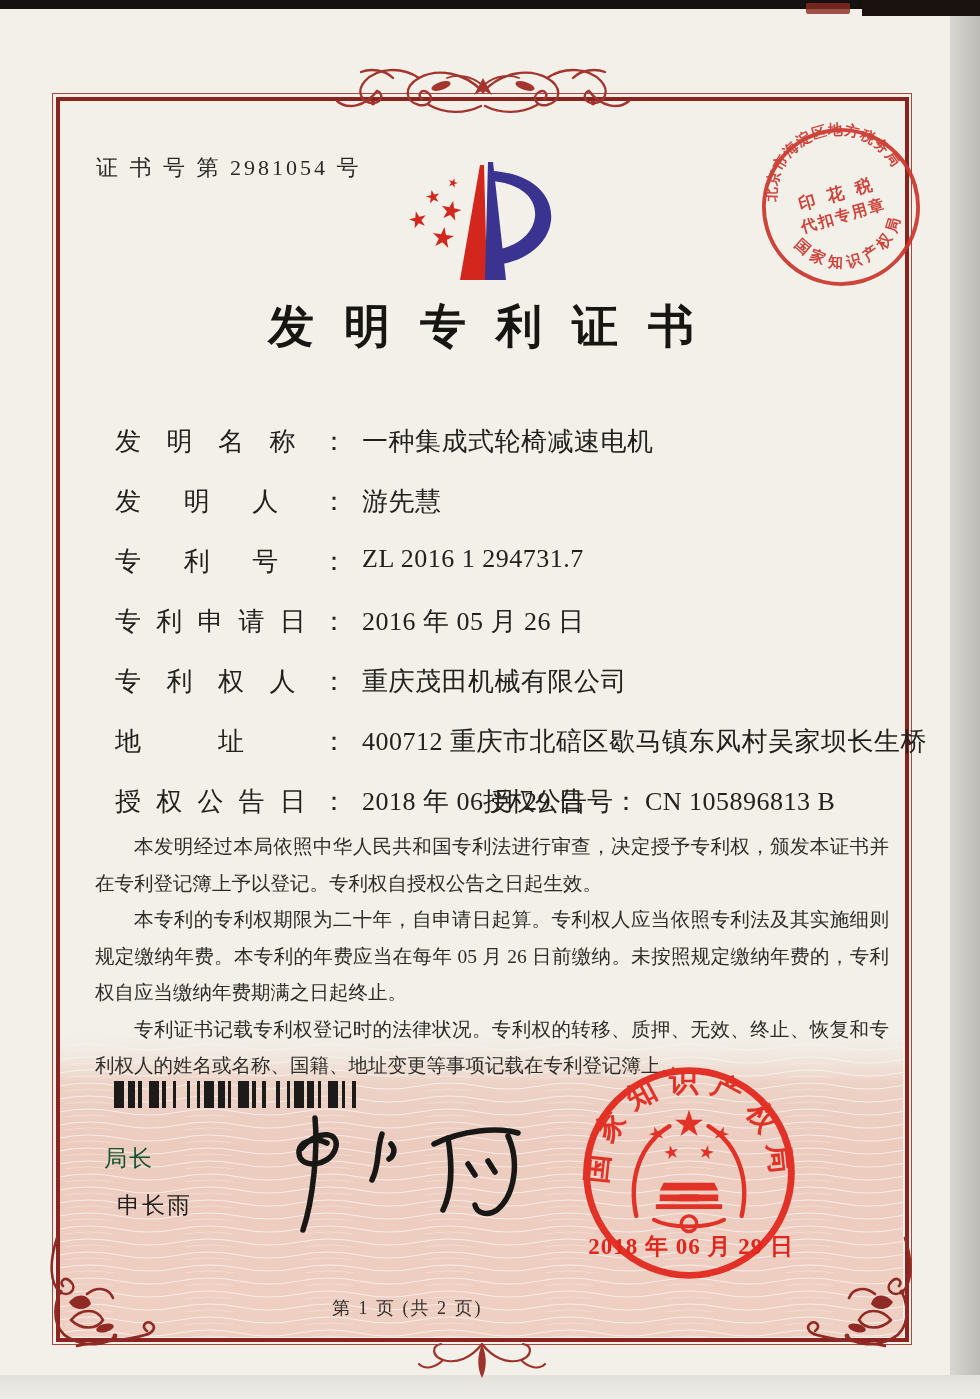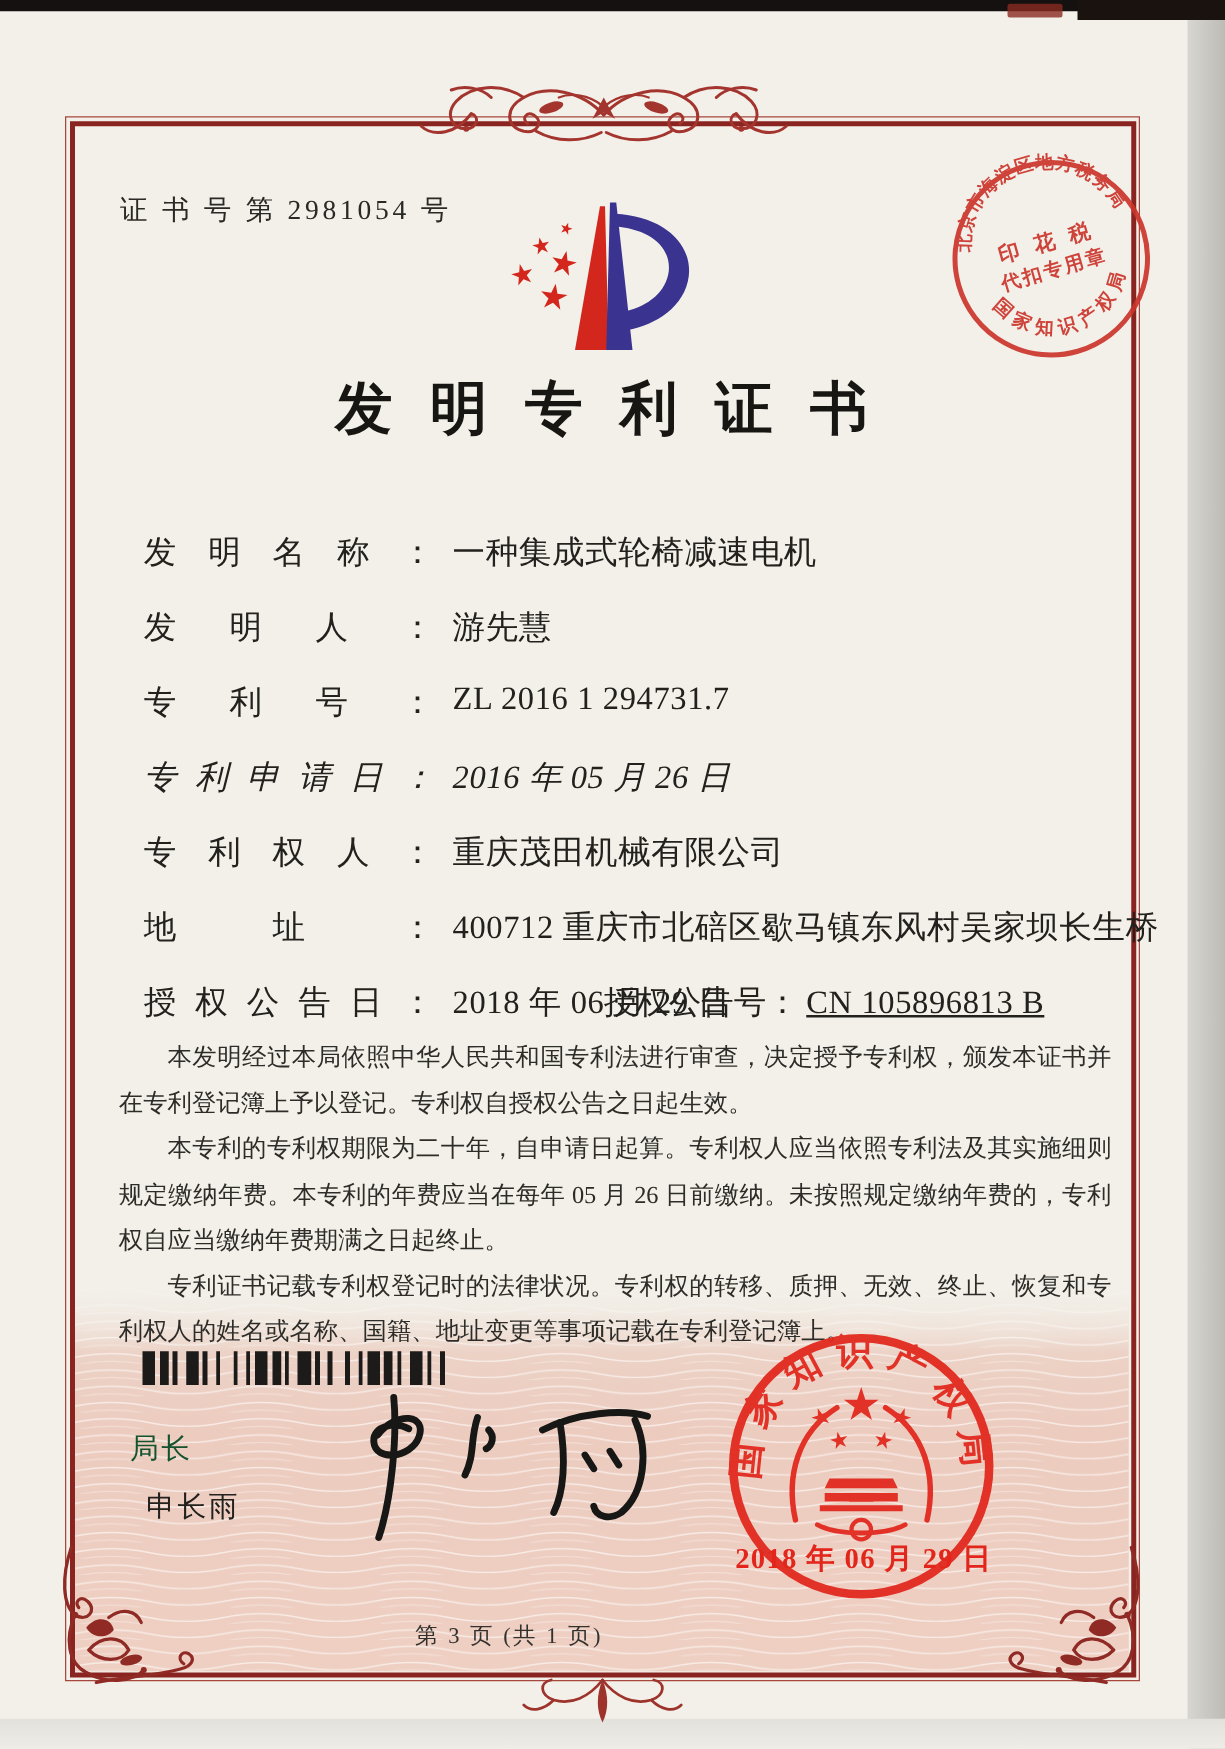--- a/index.html
+++ b/index.html
@@ -25,21 +25,21 @@
   .panel-fade{left:59px;top:1026px;width:844px;height:58px;
     background:linear-gradient(180deg,#f2f0e9 0%, rgba(242,240,233,0) 100%);}
   .cert-no{left:96px;top:153px;font-size:22px;letter-spacing:3px;color:#2b2925;}
   .title{left:61px;top:296px;width:840px;text-align:center;font-size:46px;font-weight:bold;
     letter-spacing:30px;padding-left:30px;box-sizing:border-box;color:#181612;}
   .fields{left:115px;top:424px;width:780px;}
   .field-row{position:absolute;left:0;width:780px;font-size:26px;white-space:nowrap;color:#23211d;}
   .flabel{display:inline-block;width:232px;text-align:justify;text-align-last:justify;vertical-align:top;}
   .fvalue{margin-left:15px;letter-spacing:.5px;}
   .pair2{position:absolute;left:368px;top:0;white-space:nowrap;}
-  .pair2 .fvalue{margin-left:6px;text-decoration:underline;}
+  .pair2 .fvalue{margin-left:6px;}
   .bodytext{left:95px;top:829px;width:794px;font-size:19.5px;line-height:36.5px;
     color:#2e2c28;text-align:justify;}
   .bodytext p{margin:0;text-indent:2em;}
   .barcode{left:114px;top:1081px;width:252px;height:27px;display:flex;}
   .barcode span{height:100%;}
   .director-title{left:104px;top:1143px;font-size:23px;letter-spacing:2px;color:#14532d;}
   .director-name{left:117px;top:1190px;font-size:23px;letter-spacing:2px;color:#23211d;}
   .seal-date{left:585px;top:1231px;width:212px;text-align:center;font-size:23px;font-weight:600;
     color:#e2261b;letter-spacing:1px;white-space:nowrap;}
   .footer{left:332px;top:1296px;font-size:18px;letter-spacing:2px;color:#33312d;}
@@ -173,21 +173,21 @@
 <div class="abs fields">
   <div class="field-row" style="top:0;">
     <span class="flabel">发明名称：</span><span class="fvalue">一种集成式轮椅减速电机</span>
   </div>
   <div class="field-row" style="top:60px;">
     <span class="flabel">发明人：</span><span class="fvalue">游先慧</span>
   </div>
   <div class="field-row" style="top:120px;">
     <span class="flabel">专利号：</span><span class="fvalue">ZL 2016 1 294731.7</span>
   </div>
-  <div class="field-row" style="top:180px;font-style:italic;">
+  <div class="field-row" style="top:180px;">
     <span class="flabel">专利申请日：</span><span class="fvalue">2016 年 05 月 26 日</span>
   </div>
   <div class="field-row" style="top:240px;">
     <span class="flabel">专利权人：</span><span class="fvalue">重庆茂田机械有限公司</span>
   </div>
   <div class="field-row" style="top:300px;">
     <span class="flabel">地址：</span><span class="fvalue">400712 重庆市北碚区歇马镇东风村吴家坝长生桥</span>
   </div>
   <div class="field-row" style="top:360px;">
     <span class="flabel">授权公告日：</span><span class="fvalue">2018 年 06 月 29 日</span>
@@ -288,13 +288,13 @@
       <path d="M-10,24 h20 v7 h-20 z"></path>
       <path d="M-54,46 C-62,10 -52,-26 -20,-46" stroke="#e2261b" stroke-width="4.5" fill="none" stroke-linecap="round"></path>
       <path d="M54,46 C62,10 52,-26 20,-46" stroke="#e2261b" stroke-width="4.5" fill="none" stroke-linecap="round"></path>
       <path d="M-36,50 C-20,59 20,59 36,50" stroke="#e2261b" stroke-width="4" fill="none" stroke-linecap="round"></path>
       <circle cx="0" cy="54" r="8" fill="none" stroke="#e2261b" stroke-width="3.5"></circle>
     </g>
   </g>
 </svg>
 <div class="abs seal-date">2018 年 06 月 29 日</div>
 
-<div class="abs footer">第 3 页 (共 1 页)</div>
+<div class="abs footer">第 1 页 (共 2 页)</div>
 
 </body></html>

